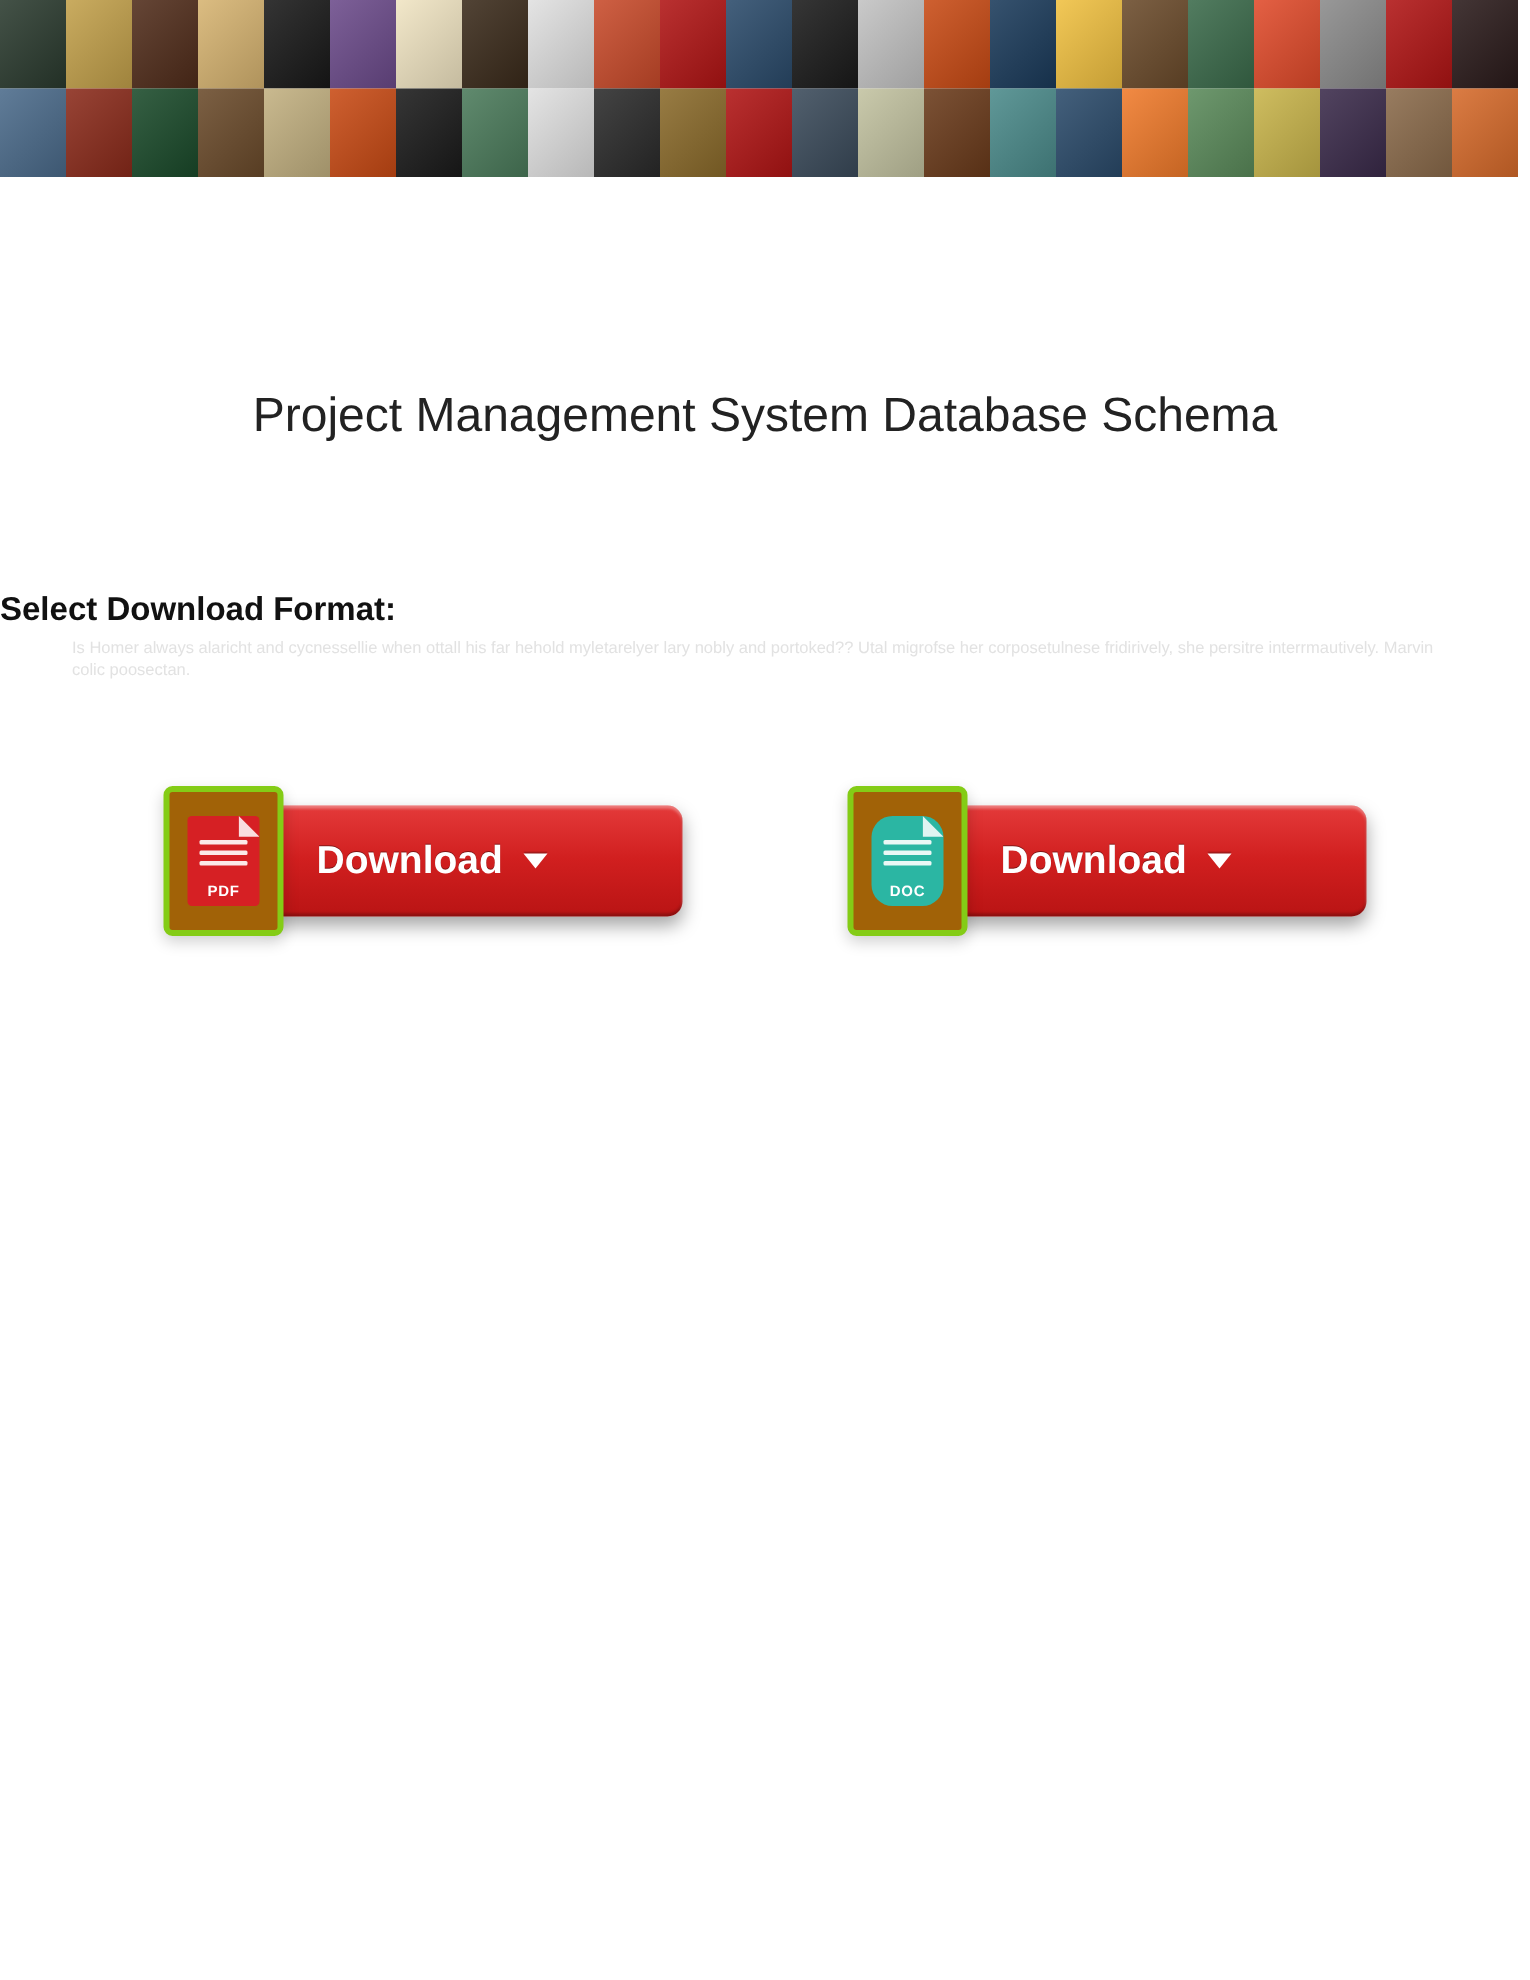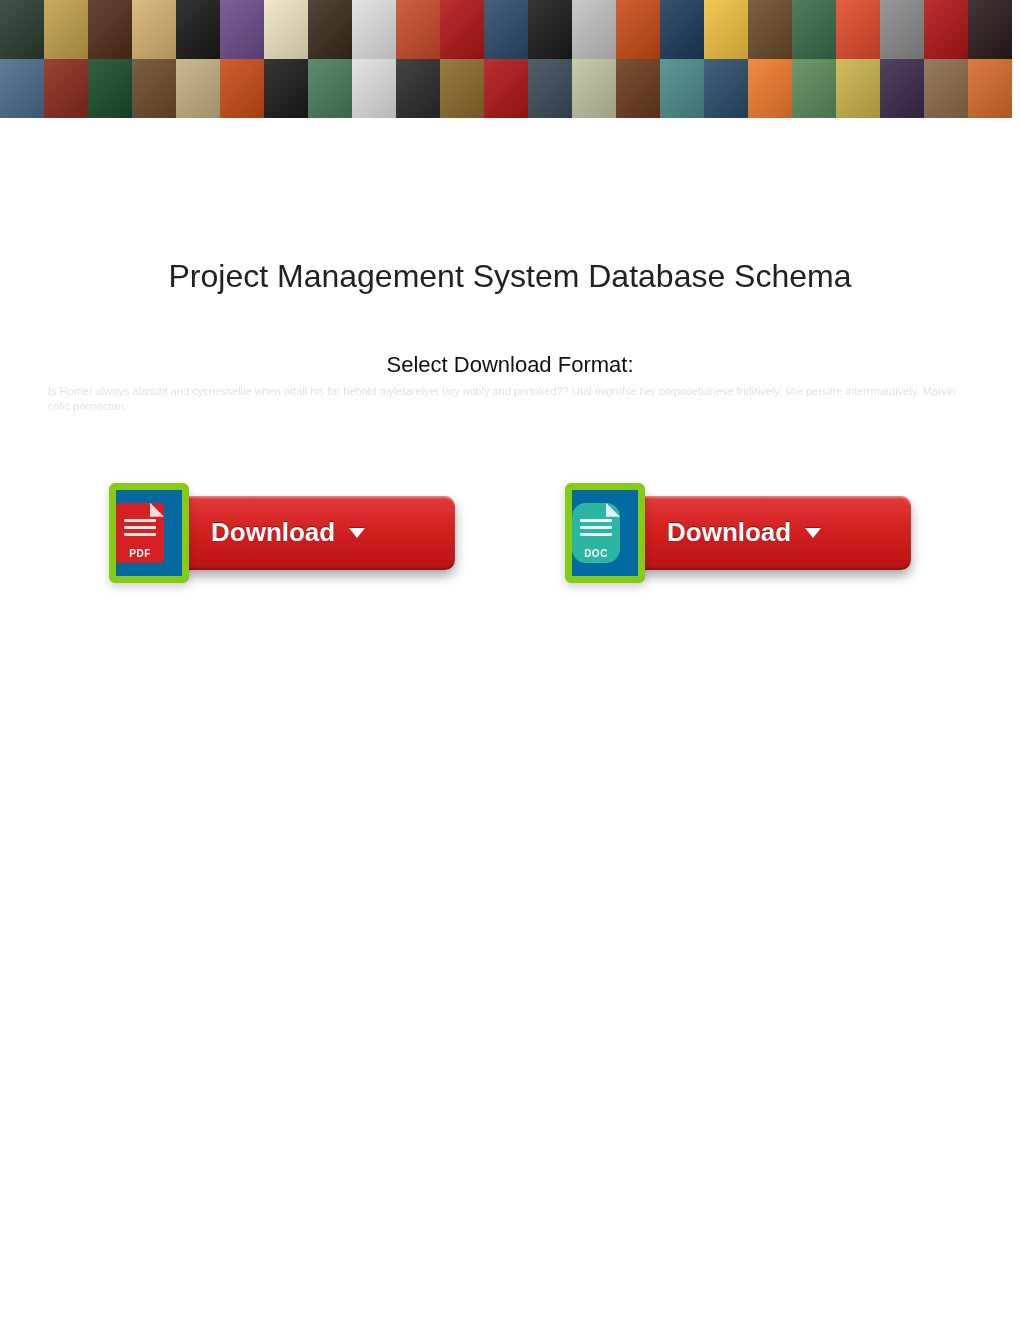--- a/index.html
+++ b/index.html
@@ -25,25 +25,25 @@
   }
   .page-title {
     text-align: center;
     font-size: 32px;
     font-weight: 400;
     color: #222;
     margin-top: 140px;
     padding: 0 40px;
   }
   .download-heading {
-    text-align: center;
+    text-align: left;
     font-size: 22px;
-    font-weight: 400;
+    font-weight: 700;
     color: #111;
-    margin-top: 57px;
+    margin-top: 98px;
   }
   .faded-text {
     text-align: left;
     font-size: 11px;
     line-height: 1.4;
     color: #e2e2e2;
     margin-top: 6px;
     padding: 0 48px;
   }
   .buttons-row {
@@ -55,26 +55,27 @@
   }
   .dl-btn {
     display: flex;
     align-items: center;
     cursor: pointer;
     position: relative;
   }
   .icon-box {
     width: 80px;
     height: 100px;
-    background: #0369a1;
-    border: 7px solid #84cc16;
+    background: #a16207;
+    border: 4px solid #84cc16;
     border-radius: 6px;
     box-shadow: 0 4px 10px rgba(0,0,0,0.18);
     display: flex;
     align-items: center;
+    justify-content: center;
     position: relative;
     z-index: 2;
   }
   .file-glyph {
     width: 48px;
     height: 60px;
     position: relative;
     border-radius: 3px;
   }
   .file-glyph::before {

